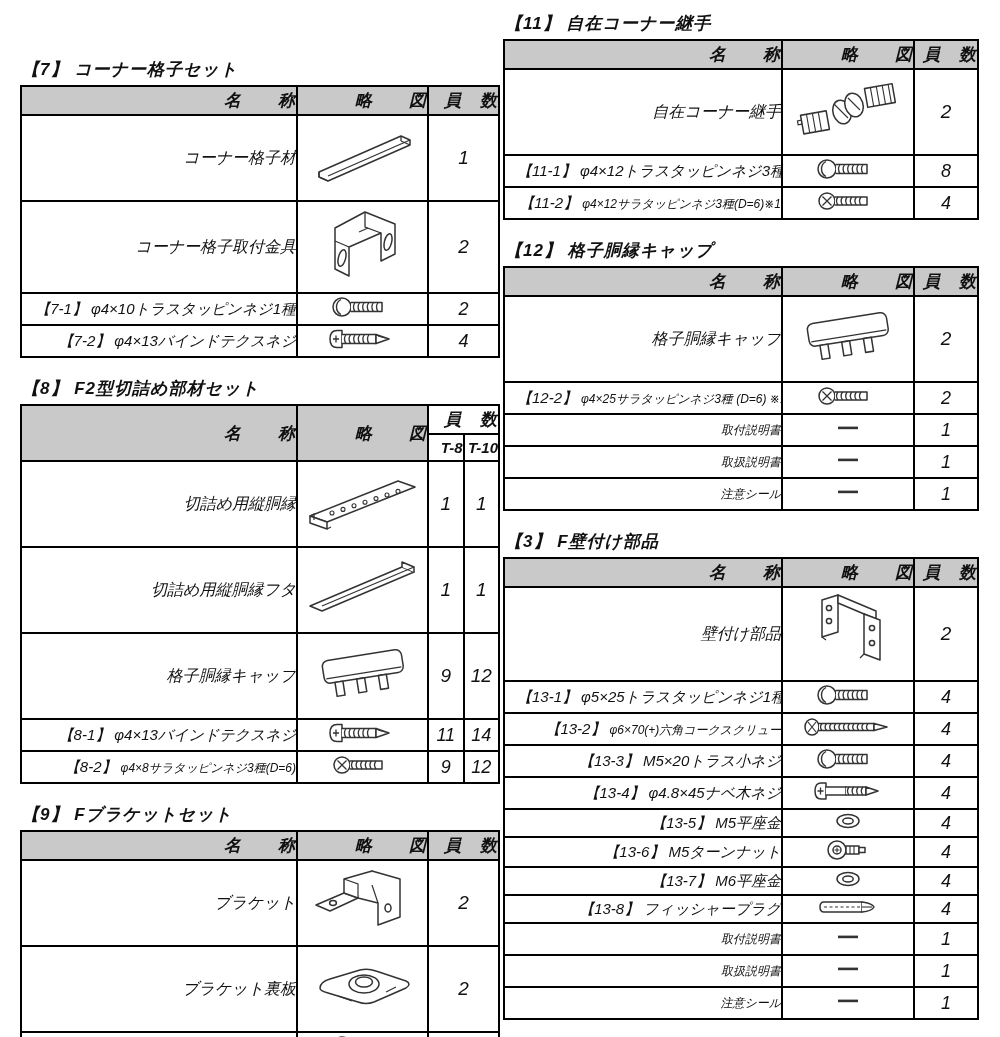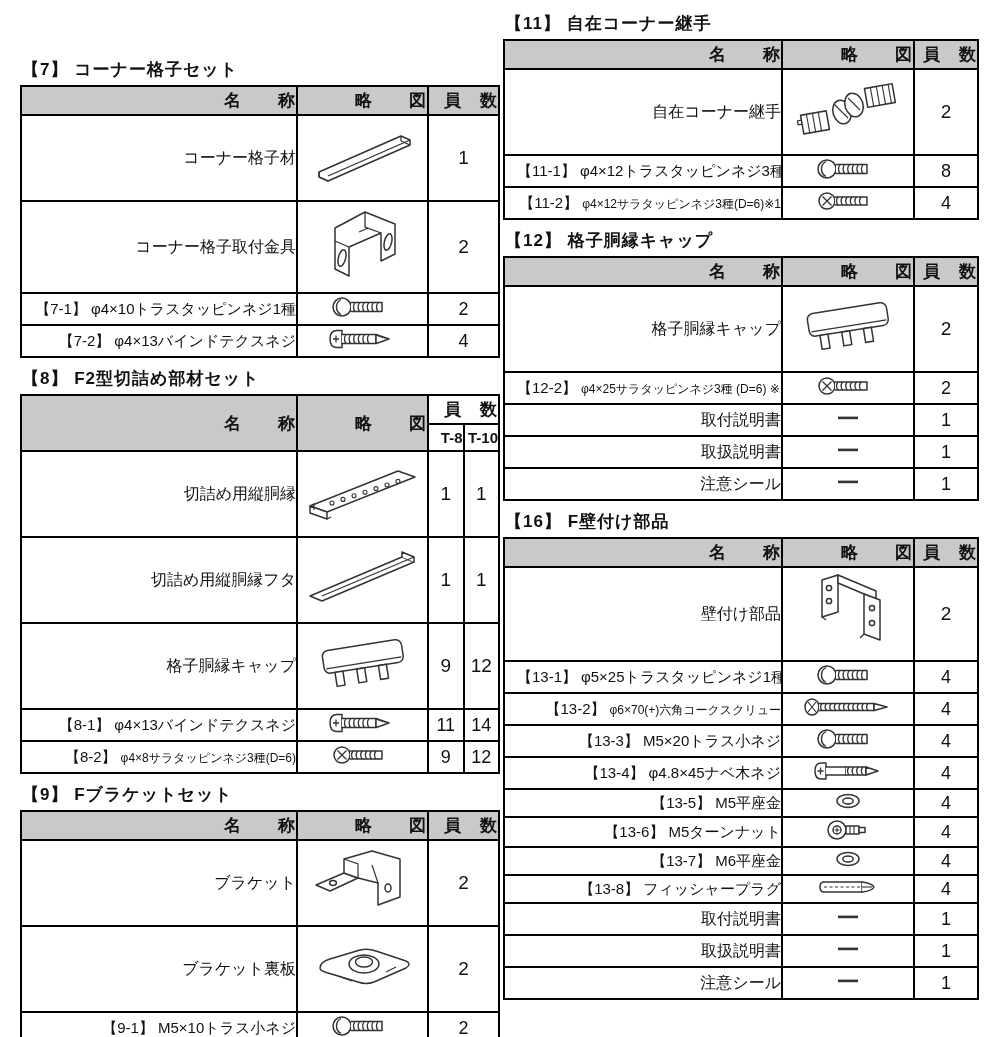--- a/index.html
+++ b/index.html
@@ -9,42 +9,42 @@
     -webkit-font-smoothing:antialiased;
   }
   .page{position:absolute;inset:0;background:#fff;}
   .col{position:absolute;}
   #col-left{left:20px;top:58px;width:478px;}
   #col-right{left:503px;top:12px;width:474px;}
   .tbl-title{
     font-size:17px;font-weight:bold;letter-spacing:1px;
     margin:0 0 4px 2px;white-space:nowrap;
   }
-  .tbl-wrap{margin-bottom:9px;}
+  .tbl-wrap{margin-bottom:19px;font-style:italic;}
   table.parts{
     border-collapse:collapse;table-layout:fixed;width:100%;
     background:#fff;
   }
   table.parts th,table.parts td{
     border:2px solid #000;padding:0;overflow:hidden;
   }
   table.parts th{
     background:#c9c9c9;font-size:17px;font-weight:bold;
     text-align:right;height:27px;letter-spacing:1px;
   }
   table.parts th.white{background:#ffffff;}
   table.parts th.sub{height:25px;font-size:15px;letter-spacing:0;}
   td.name{
     font-size:16px;text-align:right;vertical-align:middle;
     padding:2px 2px 2px 6px;line-height:1.25;
   }
   tr.part td{height:84px;}
   tr.hardware td,tr.doc td{height:26px;}
   tr.hardware td.name{white-space:nowrap;padding-left:12px;font-size:15px;}
-  tr.doc td.name{white-space:nowrap;padding-left:6px;font-size:16px;}
+  tr.doc td.name{white-space:nowrap;padding-left:6px;font-size:12px;}
   tr.hardware td.name .code{margin-right:4px;letter-spacing:0;}
   tr.hardware td.name.condensed{font-size:12px;}
   tr.hardware td.name.condensed .code{font-size:15px;}
   td.sketch{text-align:center;vertical-align:middle;}
   td.qty{
     text-align:center;vertical-align:middle;font-size:18px;letter-spacing:0;
   }
   tr.part td.qty{font-size:19px;}
   .icon{display:inline-flex;align-items:center;justify-content:center;}
   .icon svg{display:block;}
@@ -452,21 +452,21 @@
                   <svg width="26" height="26" viewBox="0 0 26 26">
     <rect x="3" y="11.6" width="20" height="2.6" fill="#333" stroke="none"></rect>
                   </svg>
                 </span></td>
               <td class="qty">1</td>
             </tr>
           </tbody>
         </table>
       </div>
       <div class="tbl-wrap">
-        <div class="tbl-title">【16】 F壁付け部品</div>
+        <div class="tbl-title">【3】 F壁付け部品</div>
         <table class="parts">
           <colgroup>
             <col style="width: 278px;">
             <col style="width: 132px;">
             <col style="width: 64px;">
           </colgroup>
           <thead>
             <tr>
               <th>名　　称</th>
               <th>略　　図</th>

